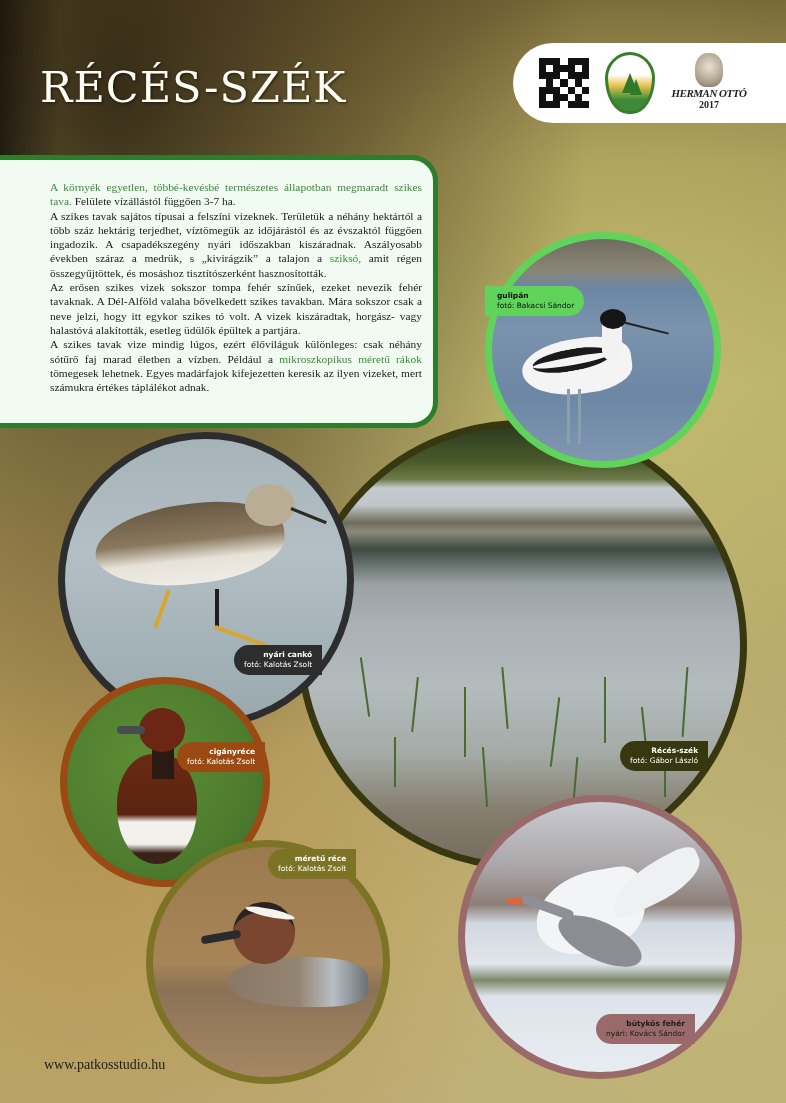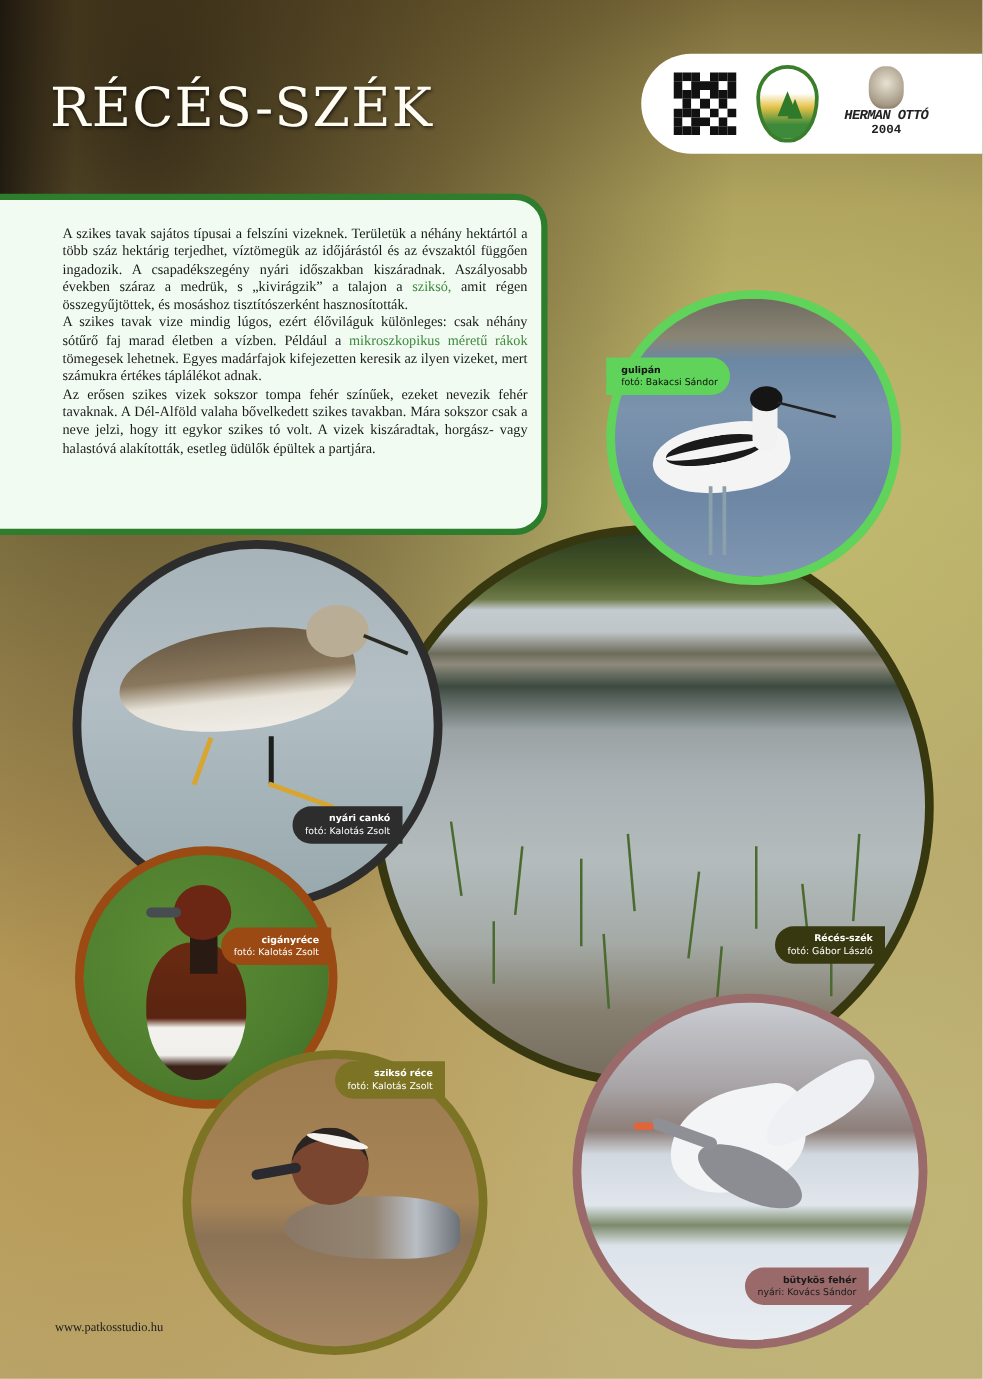--- a/index.html
+++ b/index.html
@@ -37,21 +37,21 @@
     width: 50px; height: 62px; border-radius: 50% 50% 46% 46% / 42% 42% 58% 58%;
     background: linear-gradient(180deg, #fff 0%, #fff 35%, #e6c24a 55%, #3c8a3a 80%);
     border: 3px solid #3a7d2b; position: relative; overflow: hidden;
   }
   .np-logo .tree { position: absolute; left: 14px; top: 18px; width: 0; height: 0;
     border-left: 8px solid transparent; border-right: 8px solid transparent; border-bottom: 20px solid #2f7a2a; }
   .np-logo .tree2 { position: absolute; left: 22px; top: 24px; width: 0; height: 0;
     border-left: 6px solid transparent; border-right: 6px solid transparent; border-bottom: 16px solid #2f7a2a; }
   .herman {
     width: 76px; height: 60px; position: relative;
-    font-family: Liberation Mono, monospace; color: #222;
+    font-family: Liberation Serif, serif; color: #222;
   }
   .herman .face { position: absolute; left: 24px; top: 0; width: 28px; height: 34px; border-radius: 45% 45% 40% 40%;
     background: radial-gradient(circle at 50% 40%, #e8e1d2, #a69a86 70%, #6b604f); }
   .herman .name { position: absolute; left: 0; top: 34px; width: 76px; text-align: center; font-size: 11px; font-weight: bold; font-style: italic; letter-spacing: -0.5px; }
   .herman .year { position: absolute; left: 0; top: 46px; width: 76px; text-align: center; font-size: 10px; font-weight: bold; }
 
   .textbox {
     position: absolute; left: -12px; top: 155px; width: 450px; height: 273px;
     background: #f1fbf1; border: 5px solid #2d7d2d; border-radius: 0 26px 26px 0;
   }
@@ -124,21 +124,21 @@
   .c-hattyu { left: 458px; top: 795px; width: 284px; height: 284px; border: 7px solid #9a6a6a;
     background: linear-gradient(180deg, #c9ccd2 0%, #a8a4a6 25%, #8d7e78 38%, #d2d8df 45%, #e0e6ec 60%, #7c8a6a 66%, #dde3ea 72%, #e8edf2 100%); }
   .sw-wing1 { position: absolute; left: 70px; top: 70px; width: 110px; height: 80px; border-radius: 60% 20% 50% 40%; background: #f3f4f6; transform: rotate(-10deg); }
   .sw-wing2 { position: absolute; left: 140px; top: 60px; width: 100px; height: 40px; border-radius: 80% 20% 60% 20%; background: #eef0f3; transform: rotate(-25deg); }
   .sw-body { position: absolute; left: 90px; top: 120px; width: 90px; height: 38px; border-radius: 50%; background: #8c8d92; transform: rotate(25deg); }
   .sw-neck { position: absolute; left: 55px; top: 100px; width: 55px; height: 10px; border-radius: 5px; background: #8f9095; transform: rotate(20deg); }
   .sw-bill { position: absolute; left: 42px; top: 96px; width: 16px; height: 6px; border-radius: 3px; background: #e0653a; }
 
   .footer-url {
     position: absolute; left: 44px; top: 1057px;
-    font-family: "Liberation Serif", serif; font-size: 10px; color: #1d1d1d;
+    font-family: "Liberation Serif", serif; font-size: 14px; color: #1d1d1d;
   }
 </style>
 </head>
 <body>
 
 <div class="left-shade"></div>
 
 <h1 class="title">RÉCÉS-SZÉK</h1>
 
 <div class="logo-bar">
@@ -193,29 +193,30 @@
       <i></i>
       <i></i>
   </div>
   <div class="np-logo">
     <div class="tree"></div>
     <div class="tree2"></div>
   </div>
   <div class="herman">
     <div class="face"></div>
     <div class="name">HERMAN OTTÓ</div>
-    <div class="year">2004</div>
+    <div class="year">2017</div>
   </div>
 </div>
 
 <div class="textbox">
   <div class="inner">
+    <p><span class="hl">A környék egyetlen, többé-kevésbé természetes állapotban megmaradt szikes tava.</span><span> Felülete vízállástól függően 3-7 ha.</span></p>
     <p><span>A szikes tavak sajátos típusai a felszíni vizeknek. Területük a néhány hektártól a több száz hektárig terjedhet, víztömegük az időjárástól és az évszaktól függően ingadozik. A csapadékszegény nyári időszakban kiszáradnak. Aszályosabb években száraz a medrük, s „kivirágzik” a talajon a </span><span class="hl">sziksó,</span><span> amit régen összegyűjtöttek, és mosáshoz tisztítószerként hasznosították.</span></p>
+    <p><span>Az erősen szikes vizek sokszor tompa fehér színűek, ezeket nevezik fehér tavaknak. A Dél-Alföld valaha bővelkedett szikes tavakban. Mára sokszor csak a neve jelzi, hogy itt egykor szikes tó volt. A vizek kiszáradtak, horgász- vagy halastóvá alakították, esetleg üdülők épültek a partjára.</span></p>
     <p><span>A szikes tavak vize mindig lúgos, ezért élőviláguk különleges: csak néhány sótűrő faj marad életben a vízben. Például a </span><span class="hl">mikroszkopikus méretű rákok</span><span> tömegesek lehetnek. Egyes madárfajok kifejezetten keresik az ilyen vizeket, mert számukra értékes táplálékot adnak.</span></p>
-    <p><span>Az erősen szikes vizek sokszor tompa fehér színűek, ezeket nevezik fehér tavaknak. A Dél-Alföld valaha bővelkedett szikes tavakban. Mára sokszor csak a neve jelzi, hogy itt egykor szikes tó volt. A vizek kiszáradtak, horgász- vagy halastóvá alakították, esetleg üdülők épültek a partjára.</span></p>
   </div>
 </div>
 
 <div class="circle c-lake">
   <div class="reed" style="left:60px;top:230px;height:60px;transform:rotate(-8deg)"></div>
   <div class="reed" style="left:110px;top:250px;height:55px;transform:rotate(6deg)"></div>
   <div class="reed" style="left:160px;top:260px;height:70px"></div>
   <div class="reed" style="left:200px;top:240px;height:62px;transform:rotate(-5deg)"></div>
   <div class="reed" style="left:250px;top:270px;height:70px;transform:rotate(7deg)"></div>
   <div class="reed" style="left:300px;top:250px;height:66px"></div>
@@ -269,21 +270,21 @@
   <span>fotó: Kalotás Zsolt</span>
 </div>
 
 <div class="circle c-bojti">
   <div class="gq-body"></div>
   <div class="gq-head"></div>
   <div class="gq-stripe"></div>
   <div class="gq-bill"></div>
 </div>
 <div class="caption right" style="left:268px;top:849px;background:#7c7424;color:#fff;">
-  <span class="sp">sziksó réce</span>
+  <span class="sp">méretű réce</span>
   <span>fotó: Kalotás Zsolt</span>
 </div>
 
 <div class="circle c-hattyu">
   <div class="sw-wing1"></div>
   <div class="sw-wing2"></div>
   <div class="sw-body"></div>
   <div class="sw-neck"></div>
   <div class="sw-bill"></div>
 </div>

